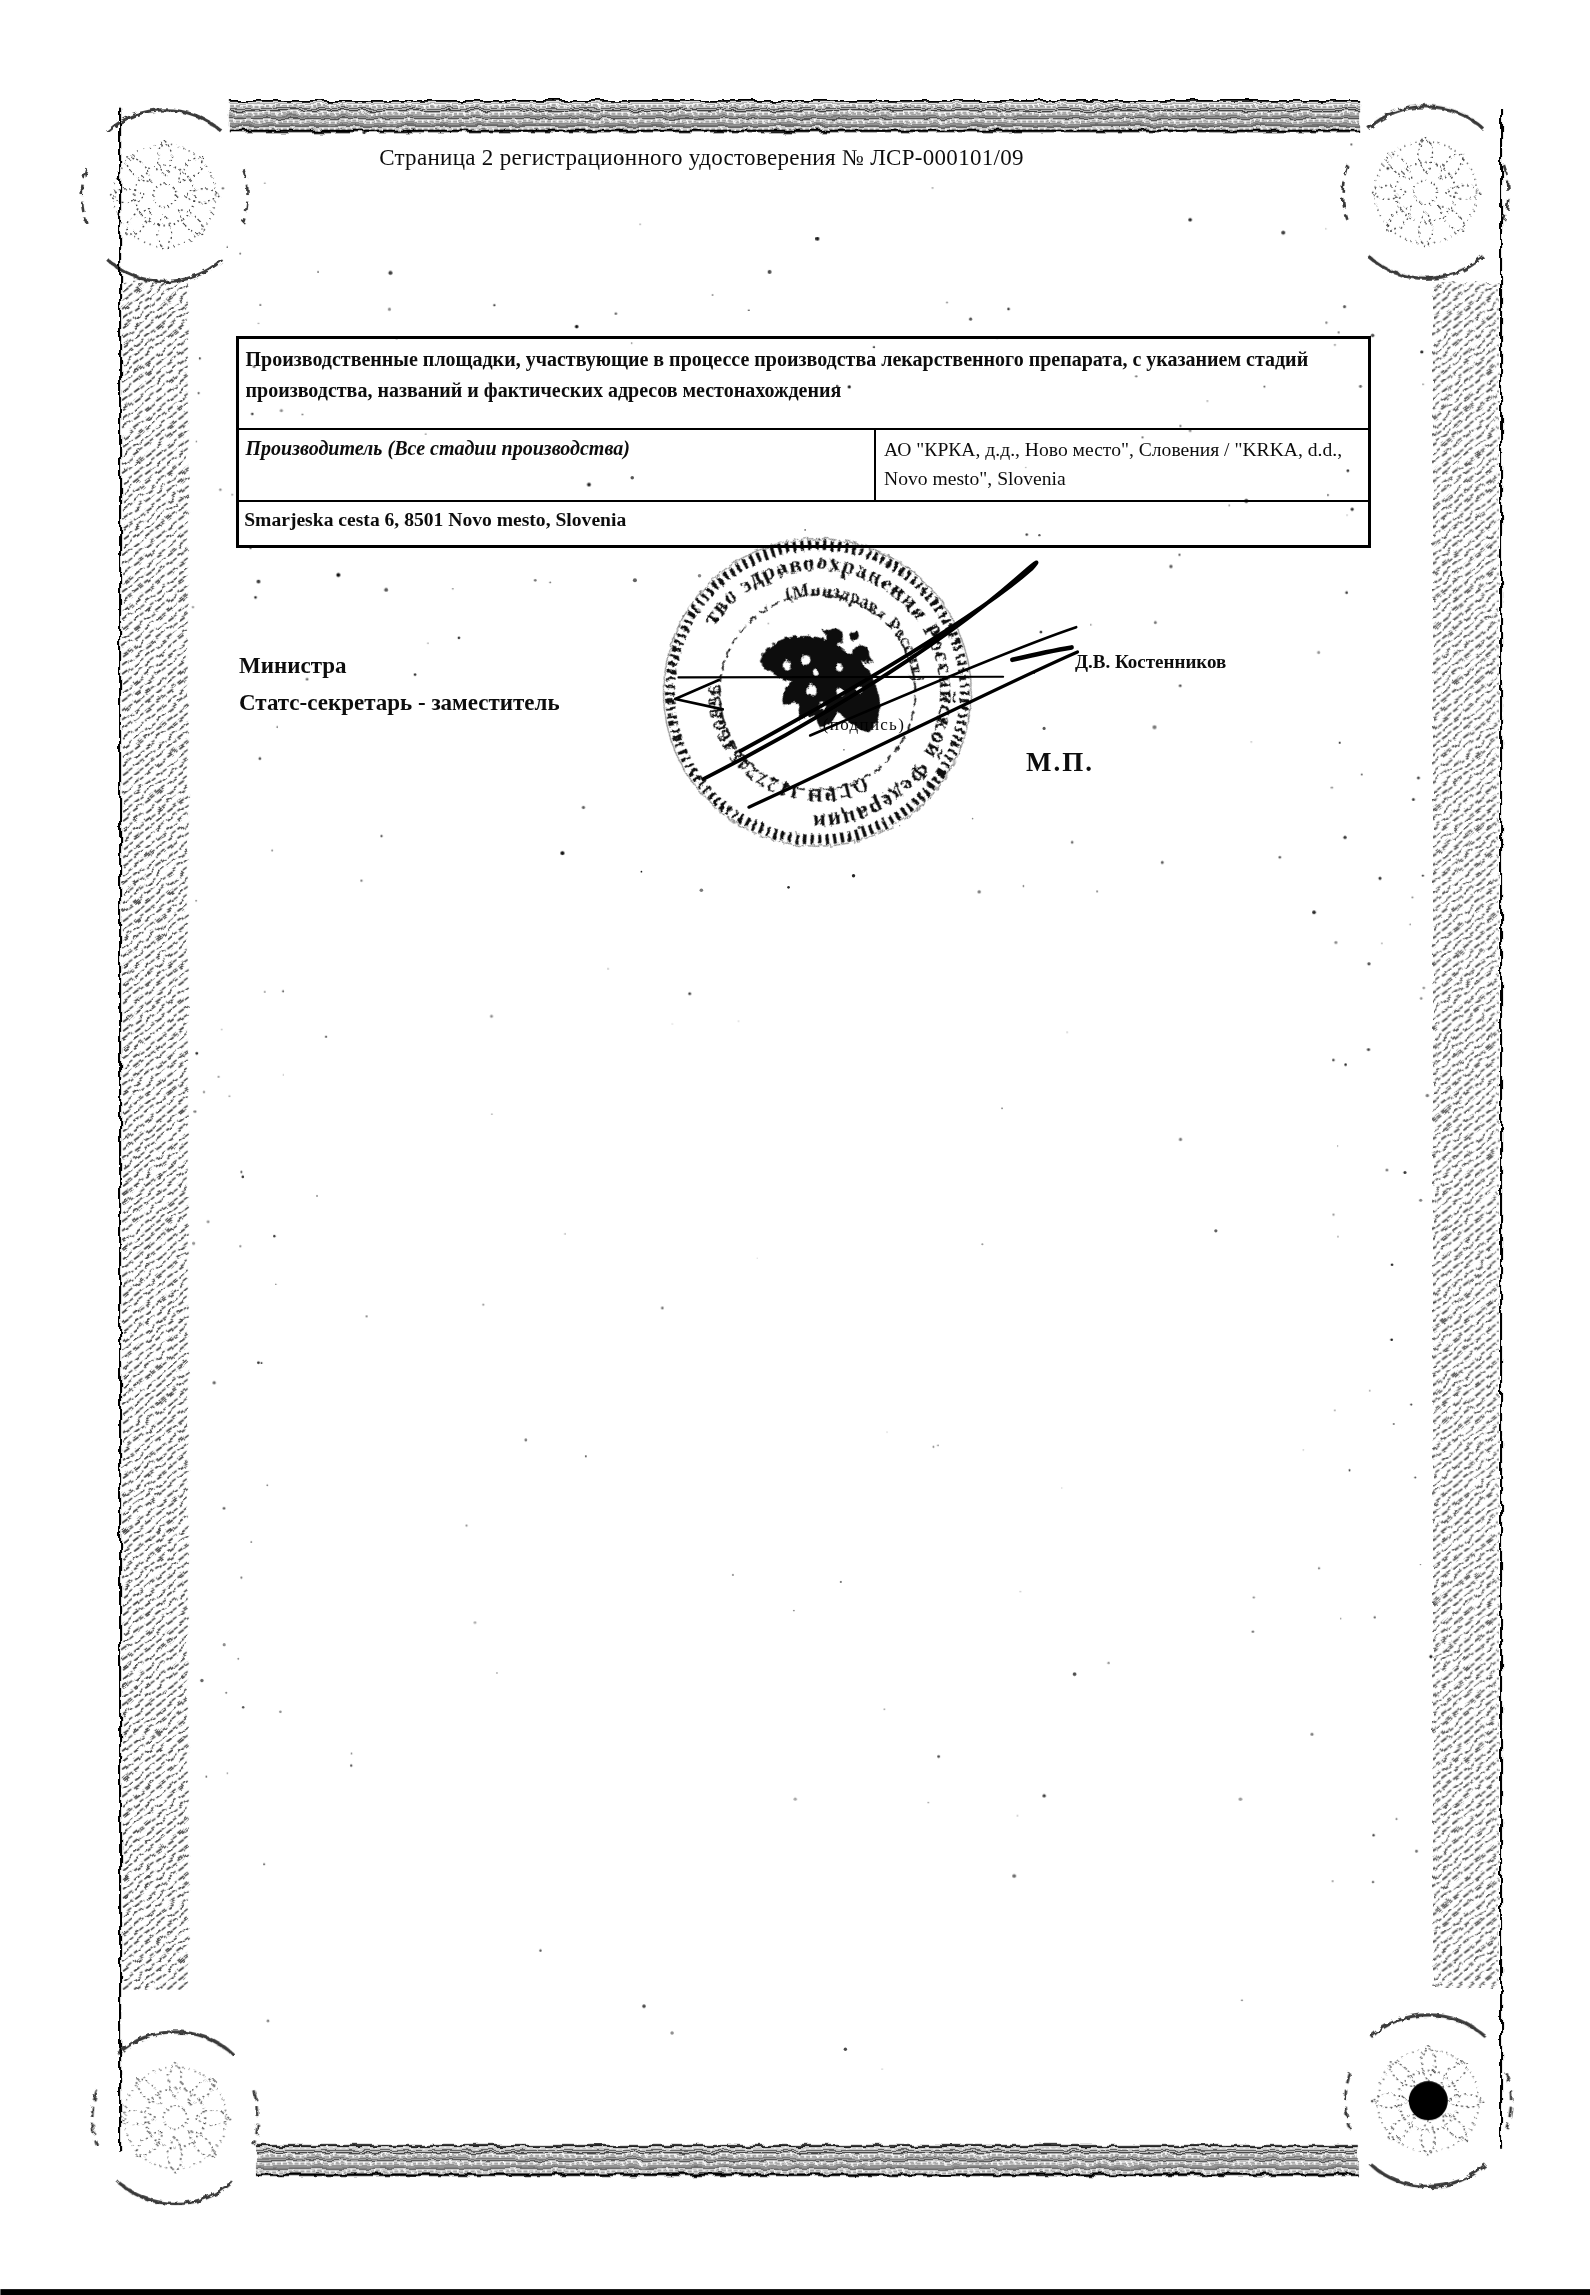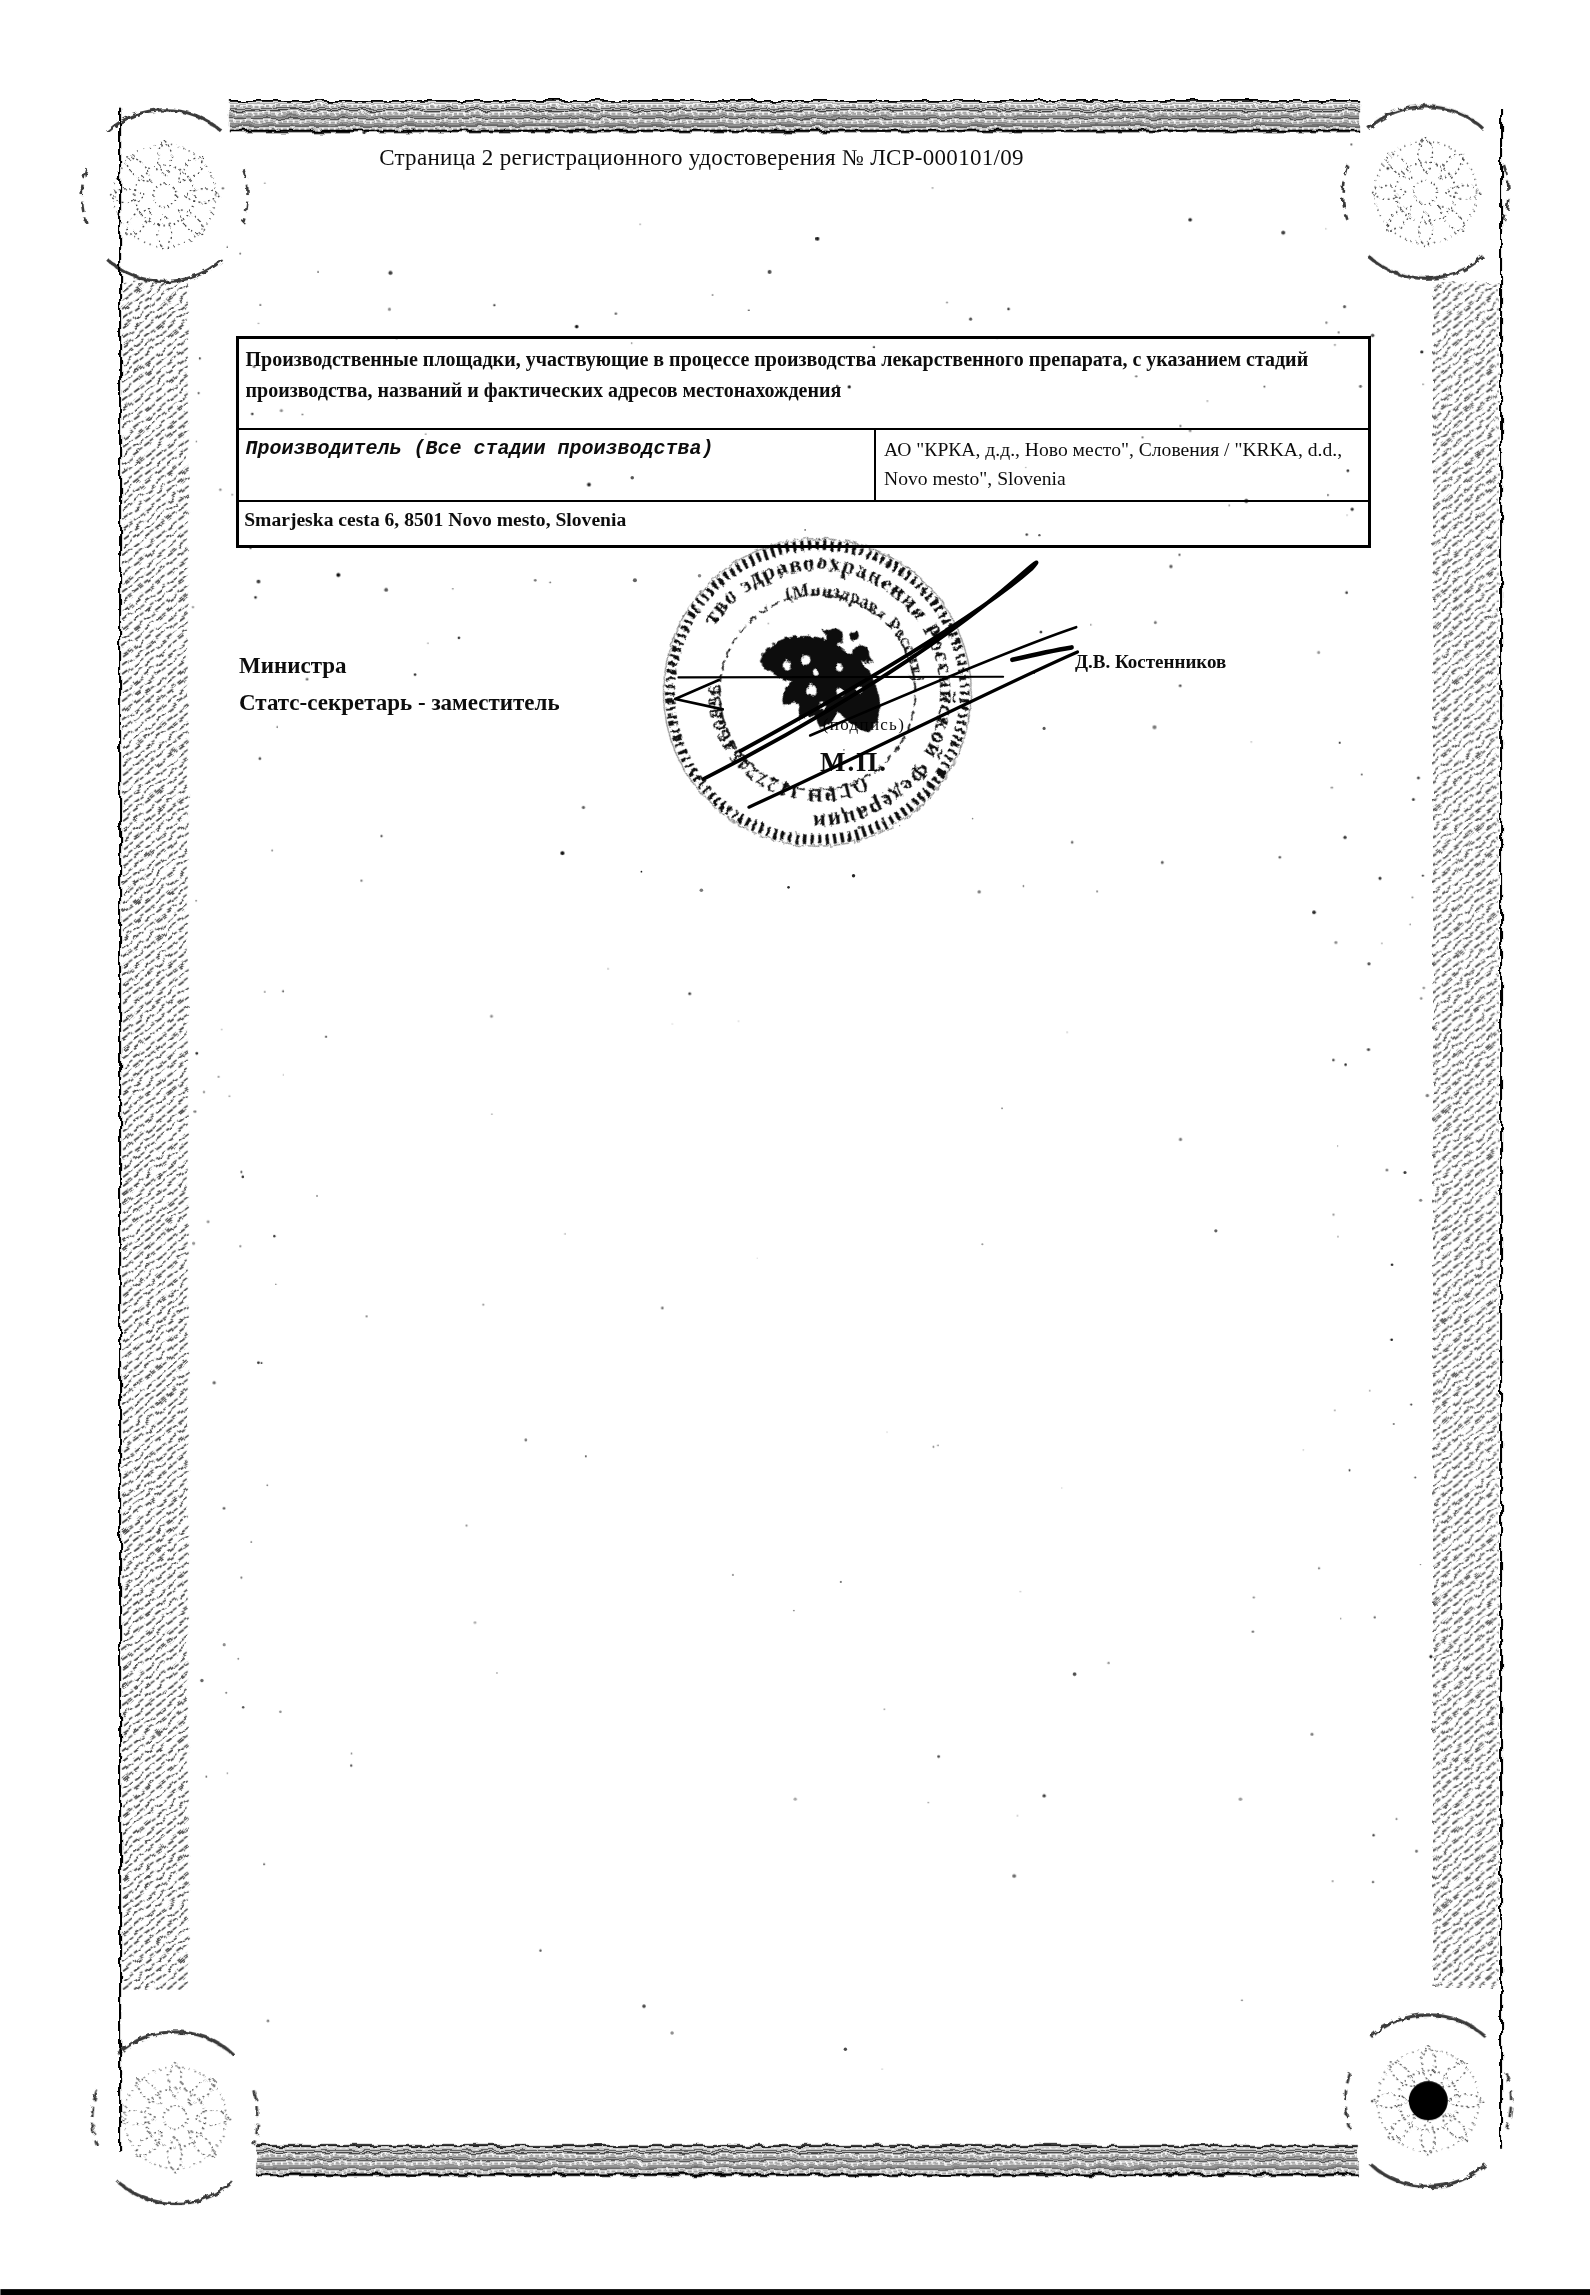--- a/index.html
+++ b/index.html
@@ -29,21 +29,21 @@
     box-sizing:border-box;height:91px;
     border-bottom:2.6px solid #000;
     padding:4.6px 9px 0 6.5px;
     font-size:20px;font-weight:bold;line-height:31px;
   }
   .tbl-row2{display:flex;height:70px;border-bottom:2.6px solid #000;}
   .cell-producer{
     box-sizing:border-box;width:639px;
     border-right:2.6px solid #000;
     padding:6.5px 7.8px 0 6.5px;
-    font-size:20px;font-weight:bold;font-style:italic;font-family:Liberation Mono, monospace;
+    font-size:20px;font-weight:bold;font-style:italic;
   }
   .cell-company{
     box-sizing:border-box;width:493px;
     padding:5.2px 6.5px 0 7.8px;
     font-size:19.6px;line-height:29px;
   }
   .tbl-row3{
     box-sizing:border-box;height:43px;
     padding:6.5px 6.5px 0 5.2px;
     font-size:19.6px;font-weight:600;
@@ -59,21 +59,21 @@
     font-size:19px;font-weight:bold;
     filter:blur(0.2px);
   }
   .sig-caption{
     left:750px;top:715px;width:228px;
     text-align:center;
     font-size:17px;letter-spacing:1.3px;
   }
   .seal-mark{
     left:820px;top:747px;width:274px;
-    font-size:27px;font-weight:bold;letter-spacing:2px;
+    font-size:27px;font-weight:bold;letter-spacing:2px;text-align:right;
   }
 </style>
 </head>
 <body>
 
 <div class="page">
 
   <div class="txt doc-header">Страница 2 регистрационного удостоверения № ЛСР-000101/09</div>
 
   <div class="tbl">

